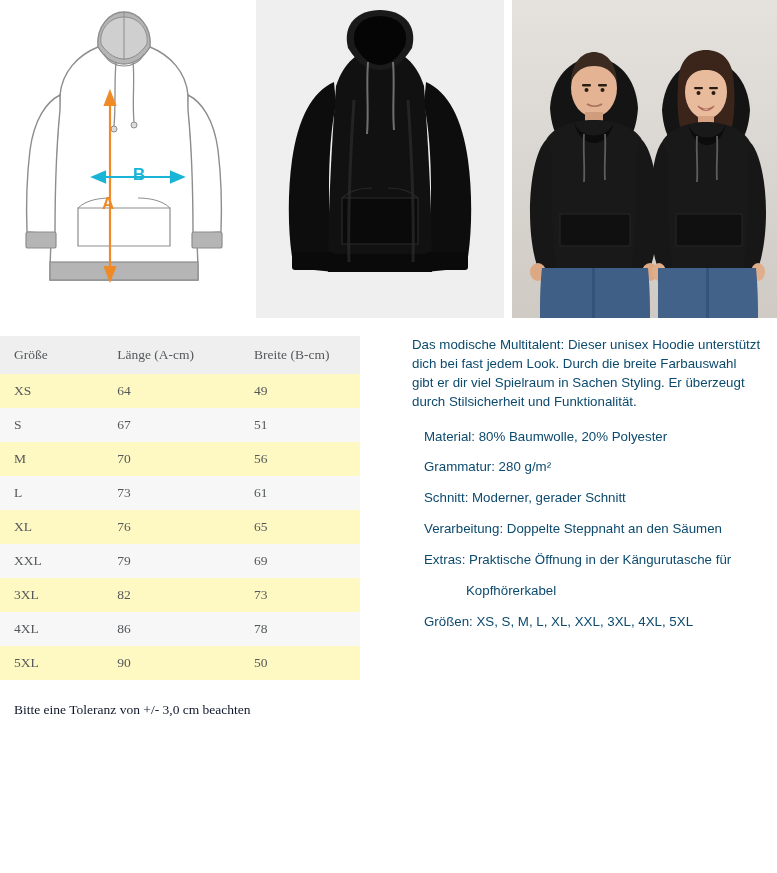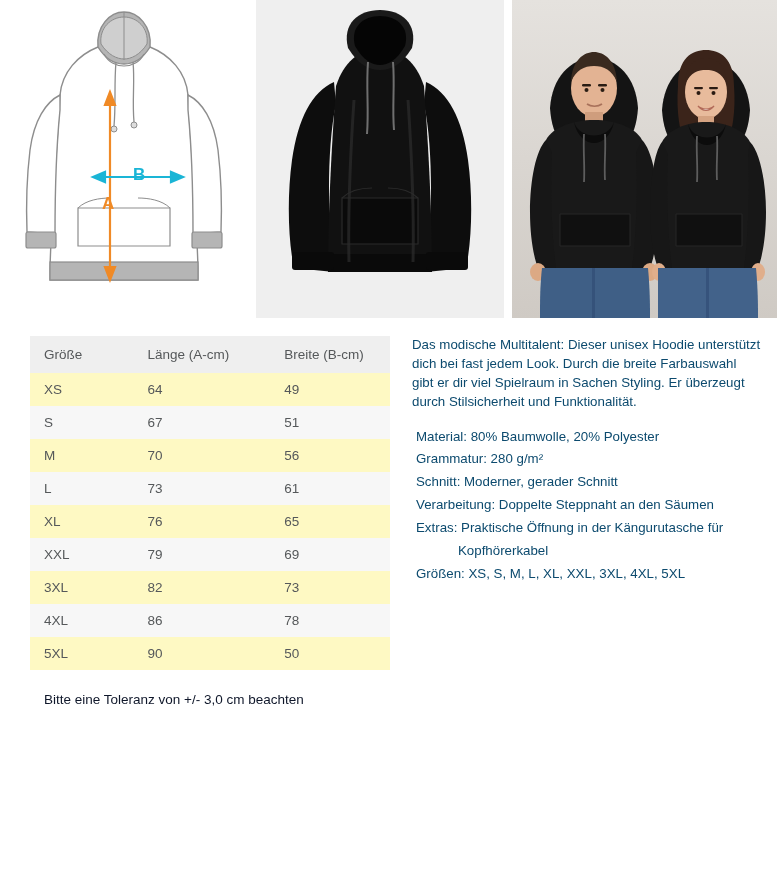--- a/index.html
+++ b/index.html
@@ -66,22 +66,22 @@
     overflow: hidden;
   }
 
   
   .lower {
     display: flex;
     padding: 18px 0 0 0;
   }
   .table-col {
     width: 390px;
-    padding-left: 30px;
     box-sizing: border-box;
+    font-family: Liberation Serif, serif;
   }
   .size-table {
     border-collapse: collapse;
     width: 360px;
     font-size: 13.5px;
   }
   .size-table th {
     text-align: left;
     font-weight: normal;
     color: #55585a;
@@ -111,21 +111,21 @@
     padding: 0 16px 0 22px;
     box-sizing: border-box;
     font-size: 13.3px;
     line-height: 1.42;
     color: #0c4a6e;
   }
   .para {
     margin: 0 0 16px 0;
   }
   .spec-line {
-    margin: 4px;
+    margin: 12px;
     white-space: pre-wrap;
   }
   .spec-indent {
     padding-left: 42px;
   }
 </style>
 </head>
 <body>
 
 <div class="image-row">

